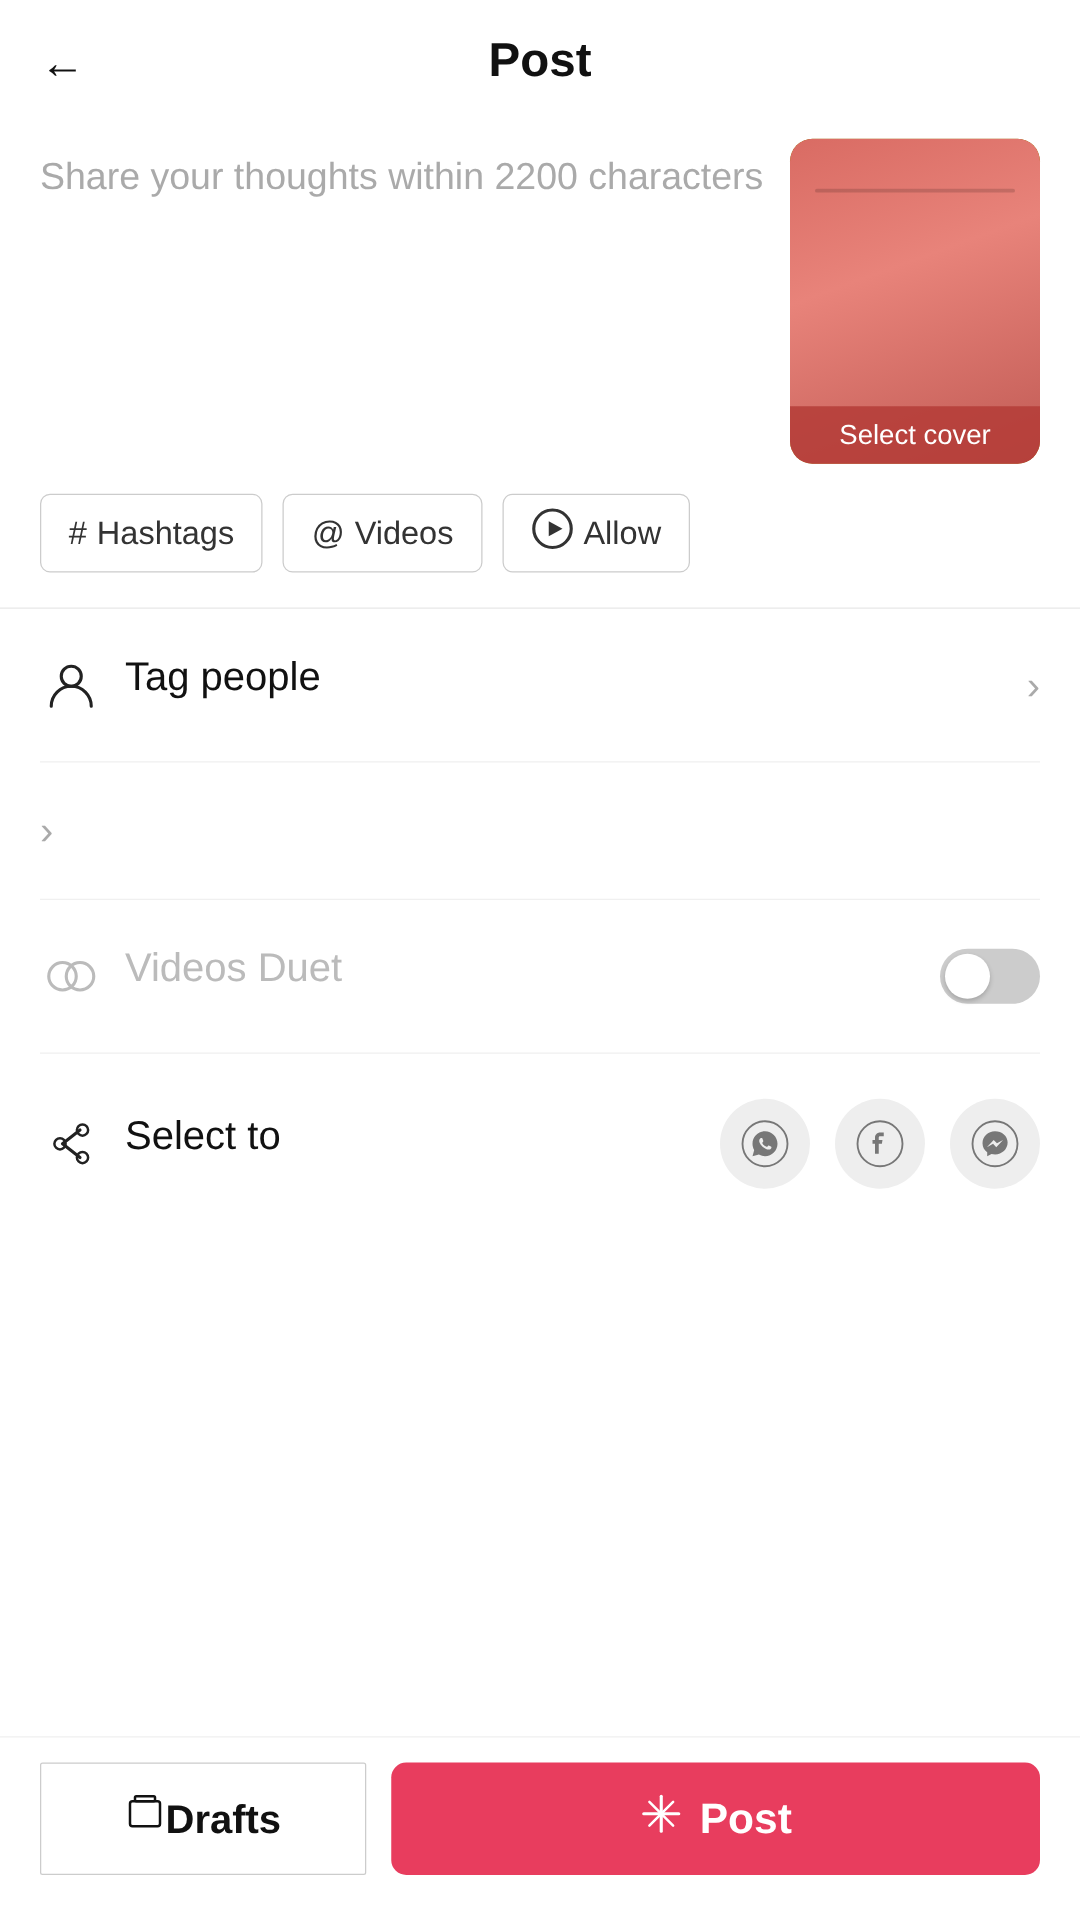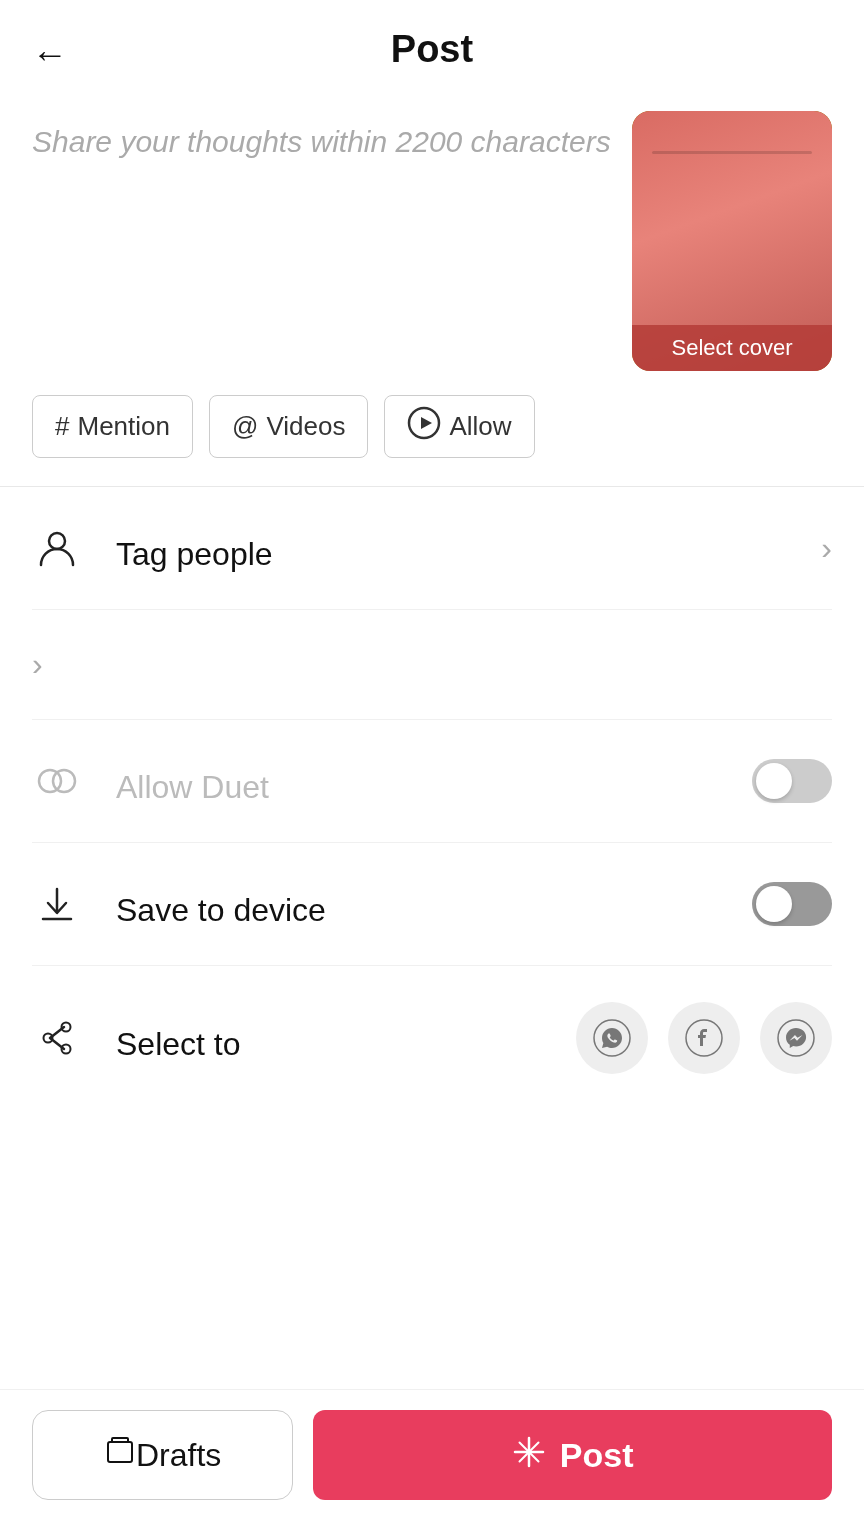--- a/index.html
+++ b/index.html
@@ -42,21 +42,20 @@
       align-items: flex-start;
       padding: 20px 32px 24px;
       gap: 20px;
     }
     .caption-placeholder {
       flex: 1;
       font-size: 30px;
       color: #aaaaaa;
       line-height: 1.5;
       padding-top: 8px;
-      font-style: italic;
     }
     .cover-thumbnail {
       width: 200px;
       height: 260px;
       border-radius: 18px;
       background: #a16207;
       flex-shrink: 0;
       position: relative;
       overflow: hidden;
     }
@@ -131,22 +130,22 @@
       align-items: center;
       justify-content: space-between;
       padding: 36px 0;
       border-bottom: 1px solid #f0f0f0;
     }
     .settings-row:last-child {
       border-bottom: none;
     }
     .settings-row-left {
       display: flex;
-      align-items: flex-end;
-      gap: 34px;
+      align-items: flex-start;
+      gap: 18px;
     }
     .row-icon {
       width: 50px;
       height: 50px;
       display: flex;
       align-items: center;
       justify-content: center;
       font-size: 36px;
       color: #333;
       flex-shrink: 0;
@@ -238,25 +237,25 @@
       display: flex;
       flex-direction: row;
       padding: 20px 32px 36px;
       gap: 20px;
       background: #ffffff;
       border-top: 1px solid #f0f0f0;
     }
     .btn-drafts {
       flex: 1;
       height: 90px;
-      border-radius: 16px;
+      border-radius: 2px;
       border: 1.5px solid #cccccc;
       background: #fff;
       font-size: 32px;
-      font-weight: 400;
+      font-weight: 700;
       color: #111;
       cursor: pointer;
       display: flex;
       align-items: center;
       justify-content: center;
     }
     .btn-post {
       flex: 2;
       height: 90px;
       border-radius: 12px;
@@ -303,21 +302,21 @@
   <div class="caption-placeholder">Share your thoughts within 2200 characters</div>
   <div class="cover-thumbnail">
     <div class="cover-thumbnail-img"></div>
     <div class="cover-select-label">Select cover</div>
   </div>
 </div>
 
 <div class="tag-chips">
   <div class="tag-chip">
     <span class="tag-chip-icon">#</span>
-    <span>Mention</span>
+    <span>Hashtags</span>
   </div>
   <div class="tag-chip">
     <span class="tag-chip-icon">@</span>
     <span>Videos</span>
   </div>
   <div class="tag-chip">
     <span class="tag-chip-icon">
       <svg class="svg-icon-sm" viewBox="0 0 34 34" fill="none" xmlns="http://www.w3.org/2000/svg">
         <circle cx="17" cy="17" r="15" stroke="#333" stroke-width="2.5"></circle>
         <polygon points="14,11 25,17 14,23" fill="#333"></polygon>
@@ -354,46 +353,30 @@
 
 
   <div class="settings-row">
     <div class="settings-row-left">
       <div class="row-icon dimmed">
         <svg class="svg-icon" viewBox="0 0 42 42" fill="none" xmlns="http://www.w3.org/2000/svg">
           <circle cx="14" cy="21" r="11" stroke="#bbb" stroke-width="2.5"></circle>
           <circle cx="28" cy="21" r="11" stroke="#bbb" stroke-width="2.5"></circle>
         </svg>
       </div>
-      <span class="row-label dimmed">Allow Duet</span>
+      <span class="row-label dimmed">Videos Duet</span>
     </div>
     <div class="row-right">
       <div class="toggle off">
         <div class="toggle-knob"></div>
       </div>
     </div>
   </div>
 
 
-  <div class="settings-row">
-    <div class="settings-row-left">
-      <div class="row-icon">
-        <svg class="svg-icon" viewBox="0 0 42 42" fill="none" xmlns="http://www.w3.org/2000/svg">
-          <path d="M21 6v22M12 20l9 10 9-10" stroke="#222" stroke-width="2.5" stroke-linecap="round" stroke-linejoin="round"></path>
-          <line x1="7" y1="36" x2="35" y2="36" stroke="#222" stroke-width="2.5" stroke-linecap="round"></line>
-        </svg>
-      </div>
-      <span class="row-label">Save to device</span>
-    </div>
-    <div class="row-right">
-      <div class="toggle dark-off">
-        <div class="toggle-knob"></div>
-      </div>
-    </div>
-  </div>
 
   <div class="settings-row">
     <div class="settings-row-left">
       <div class="row-icon">
         <svg class="svg-icon" viewBox="0 0 42 42" fill="none" xmlns="http://www.w3.org/2000/svg">
           <path d="M14 21L28 10M14 21L28 32" stroke="#222" stroke-width="2.5" stroke-linecap="round"></path>
           <circle cx="30" cy="10" r="4.5" stroke="#222" stroke-width="2"></circle>
           <circle cx="30" cy="32" r="4.5" stroke="#222" stroke-width="2"></circle>
           <circle cx="12" cy="21" r="4.5" stroke="#222" stroke-width="2"></circle>
         </svg>

